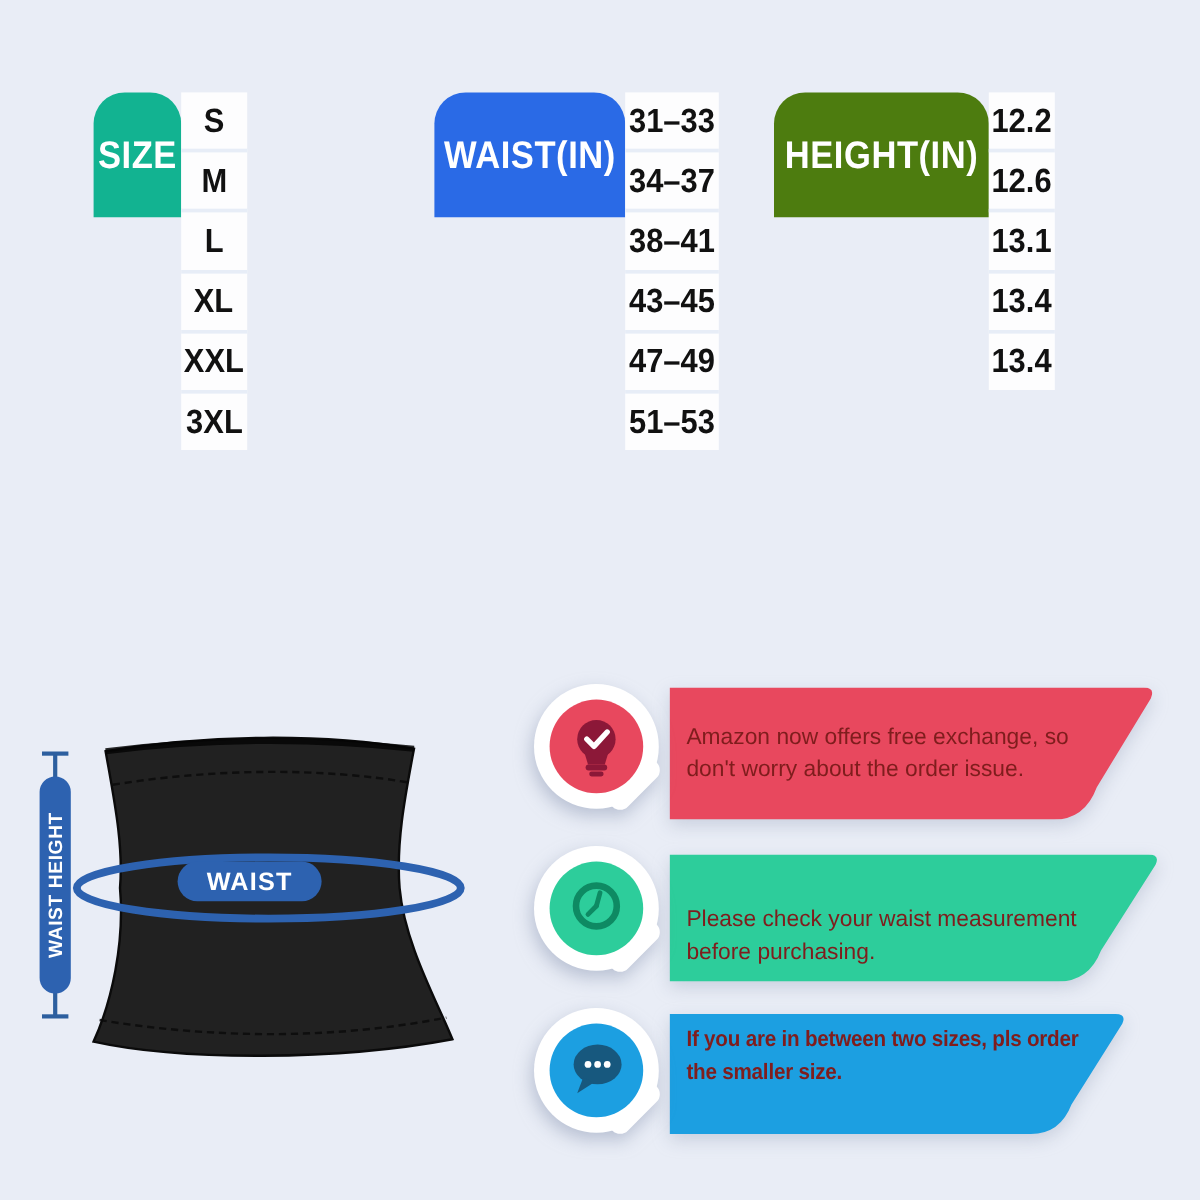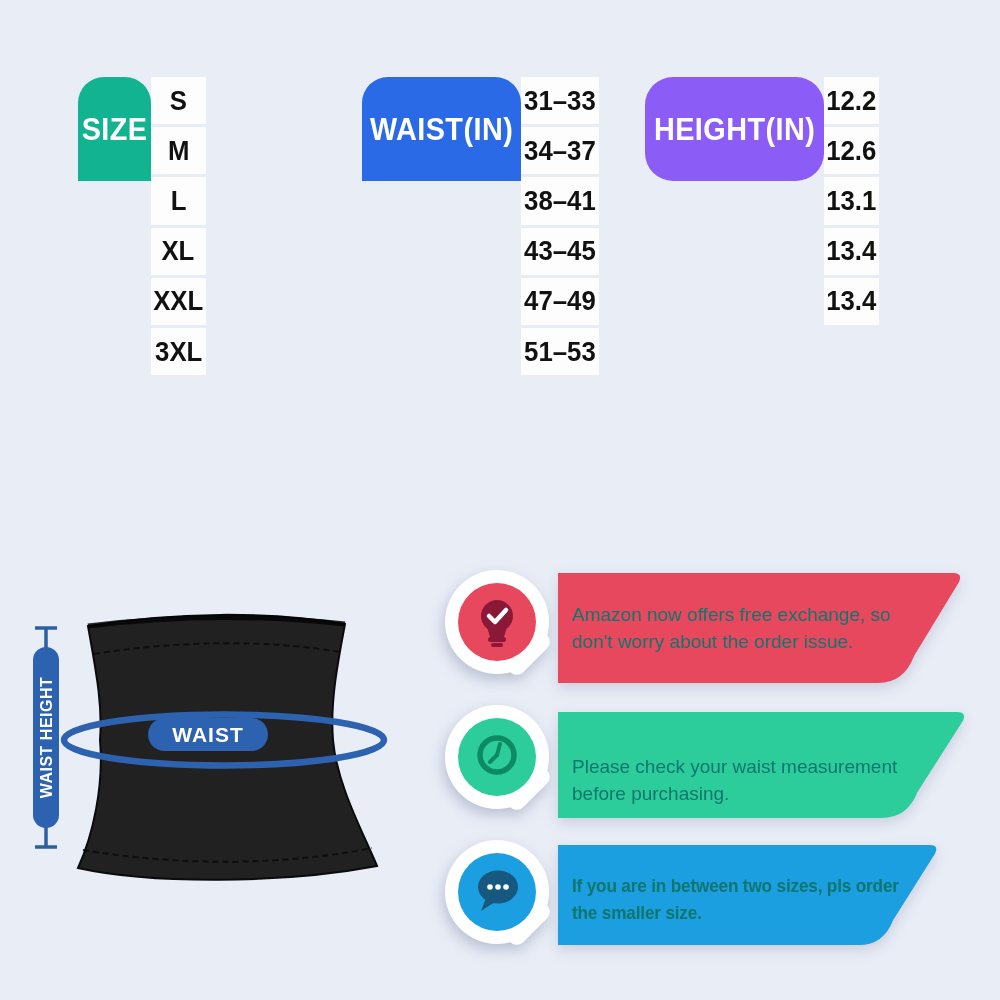--- a/index.html
+++ b/index.html
@@ -25,21 +25,21 @@
   }
   .cell + .cell{border-top:3px solid #e7edf7;}
   .cell span{display:inline-block; transform:scaleX(.92);}
   .col-footer{height:33px; border-radius:0 0 26px 26px;}
   
   .callout{position:absolute; left:432px; width:560px; height:135px;}
   .banner{position:absolute; filter:drop-shadow(0 5px 7px rgba(140,152,178,.35));}
   .callout-text{
     position:absolute; left:140px; width:360px;
     display:flex; flex-direction:column; justify-content:center;
-    color:#0f766e; font-size:19px; line-height:27px;
+    color:#7f1d1d; font-size:19px; line-height:27px;
   }
   .callout-text span{display:inline-block; white-space:nowrap;}
   .callout.c3 .callout-text span{
     font-weight:700; font-size:18.5px; letter-spacing:-.2px;
     transform:scaleX(.93); transform-origin:left center;
   }
   .badge{position:absolute; left:0; top:0; filter:drop-shadow(-2px 6px 7px rgba(135,148,175,.5));}
   
   .diagram{position:absolute; left:20px; top:600px;}
   .svg-label{font-family:"Liberation Sans", sans-serif; font-weight:700; fill:#fff;}
@@ -99,21 +99,21 @@
             <span>47–49</span>
           </div>
         <div class="cell">
             <span>51–53</span>
           </div>
       </div>
       <div class="col-footer" style="background-color: rgb(42, 106, 230);"></div>
     </div>
 
     <div class="col" style="left:645px;width:277px">
-      <div class="col-header" style="background-color: #8b5cf6; border-radius: 28px;">
+      <div class="col-header" style="background-color: #4d7c0f;">
         <span class="hdr-label">HEIGHT(IN)</span>
       </div>
       <div class="col-body">
         <div class="cell">
             <span>12.2</span>
           </div>
         <div class="cell">
             <span>12.6</span>
           </div>
         <div class="cell">
@@ -194,21 +194,21 @@
         <path d="M65,63 L68,52" stroke-width="4"></path>
         <path d="M65,63 L58,70" stroke-width="4"></path>
       </g>
     </svg>
   </div>
 
   <div class="callout c3" style="top:827px">
     <svg class="banner" style="left:126px;top:18px" width="381" height="100" viewBox="0 0 405 110" preserveAspectRatio="none">
       <path d="M0,0 H395 Q405,0 401,9 L356,83 Q346,110 320,110 H0 Z" fill="#1c9fe1"></path>
     </svg>
-    <div class="callout-text" style="top:20px;height:104px">
+    <div class="callout-text" style="top:0;height:104px">
       <span>If you are in between two sizes, pls order</span>
       <span>the smaller size.</span>
     </div>
     <svg class="badge" width="130" height="130" viewBox="0 0 130 130">
       <rect x="81" y="68" width="26" height="52" rx="9" transform="rotate(45 94 94)" fill="#ffffff"></rect>
       <circle cx="65" cy="65" r="52" fill="#ffffff"></circle>
       <circle cx="65" cy="65" r="39" fill="#1c9fe1"></circle>
       <g fill="#17587e">
         <ellipse cx="66" cy="60" rx="20" ry="16.5"></ellipse>
         <path d="M54,71 L49,84 L63,75 Z"></path>

